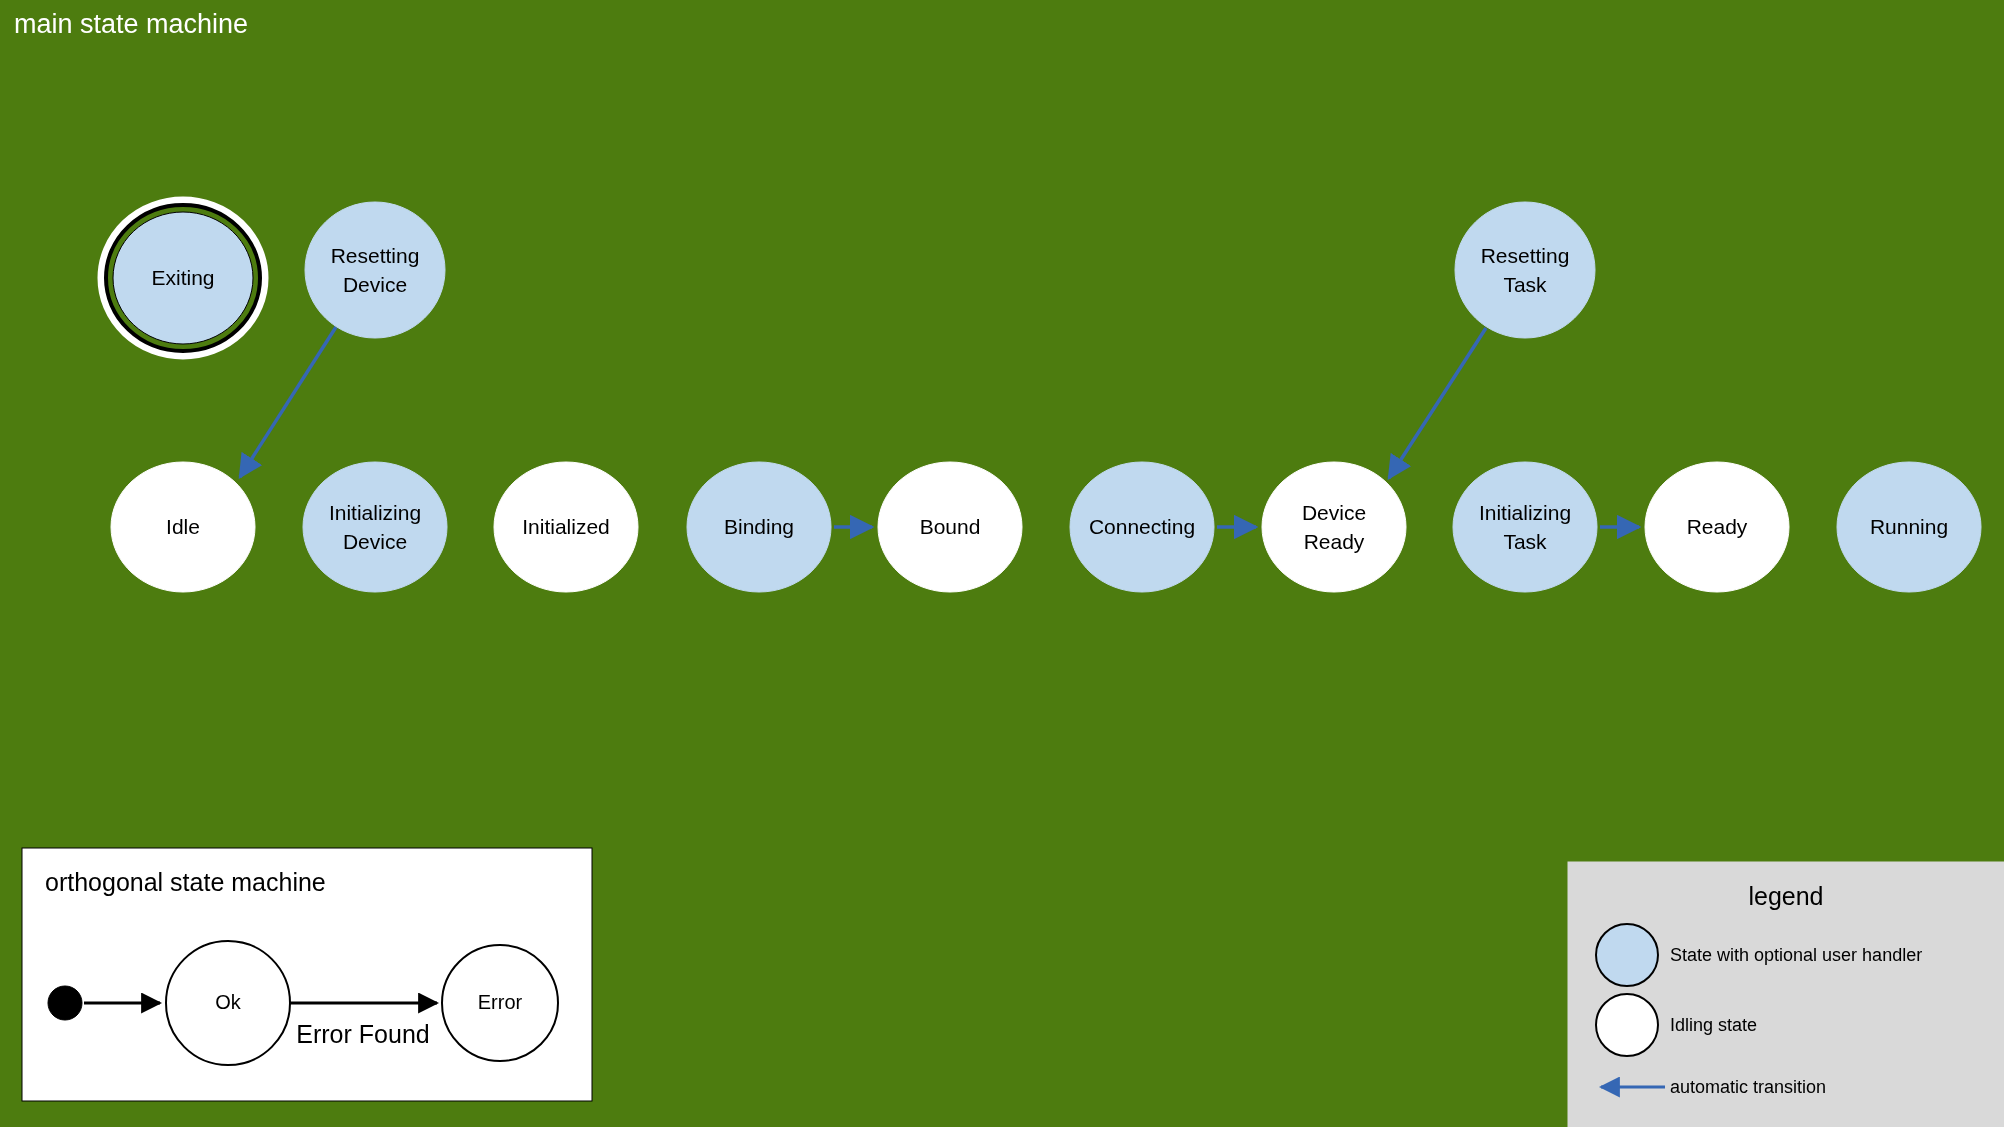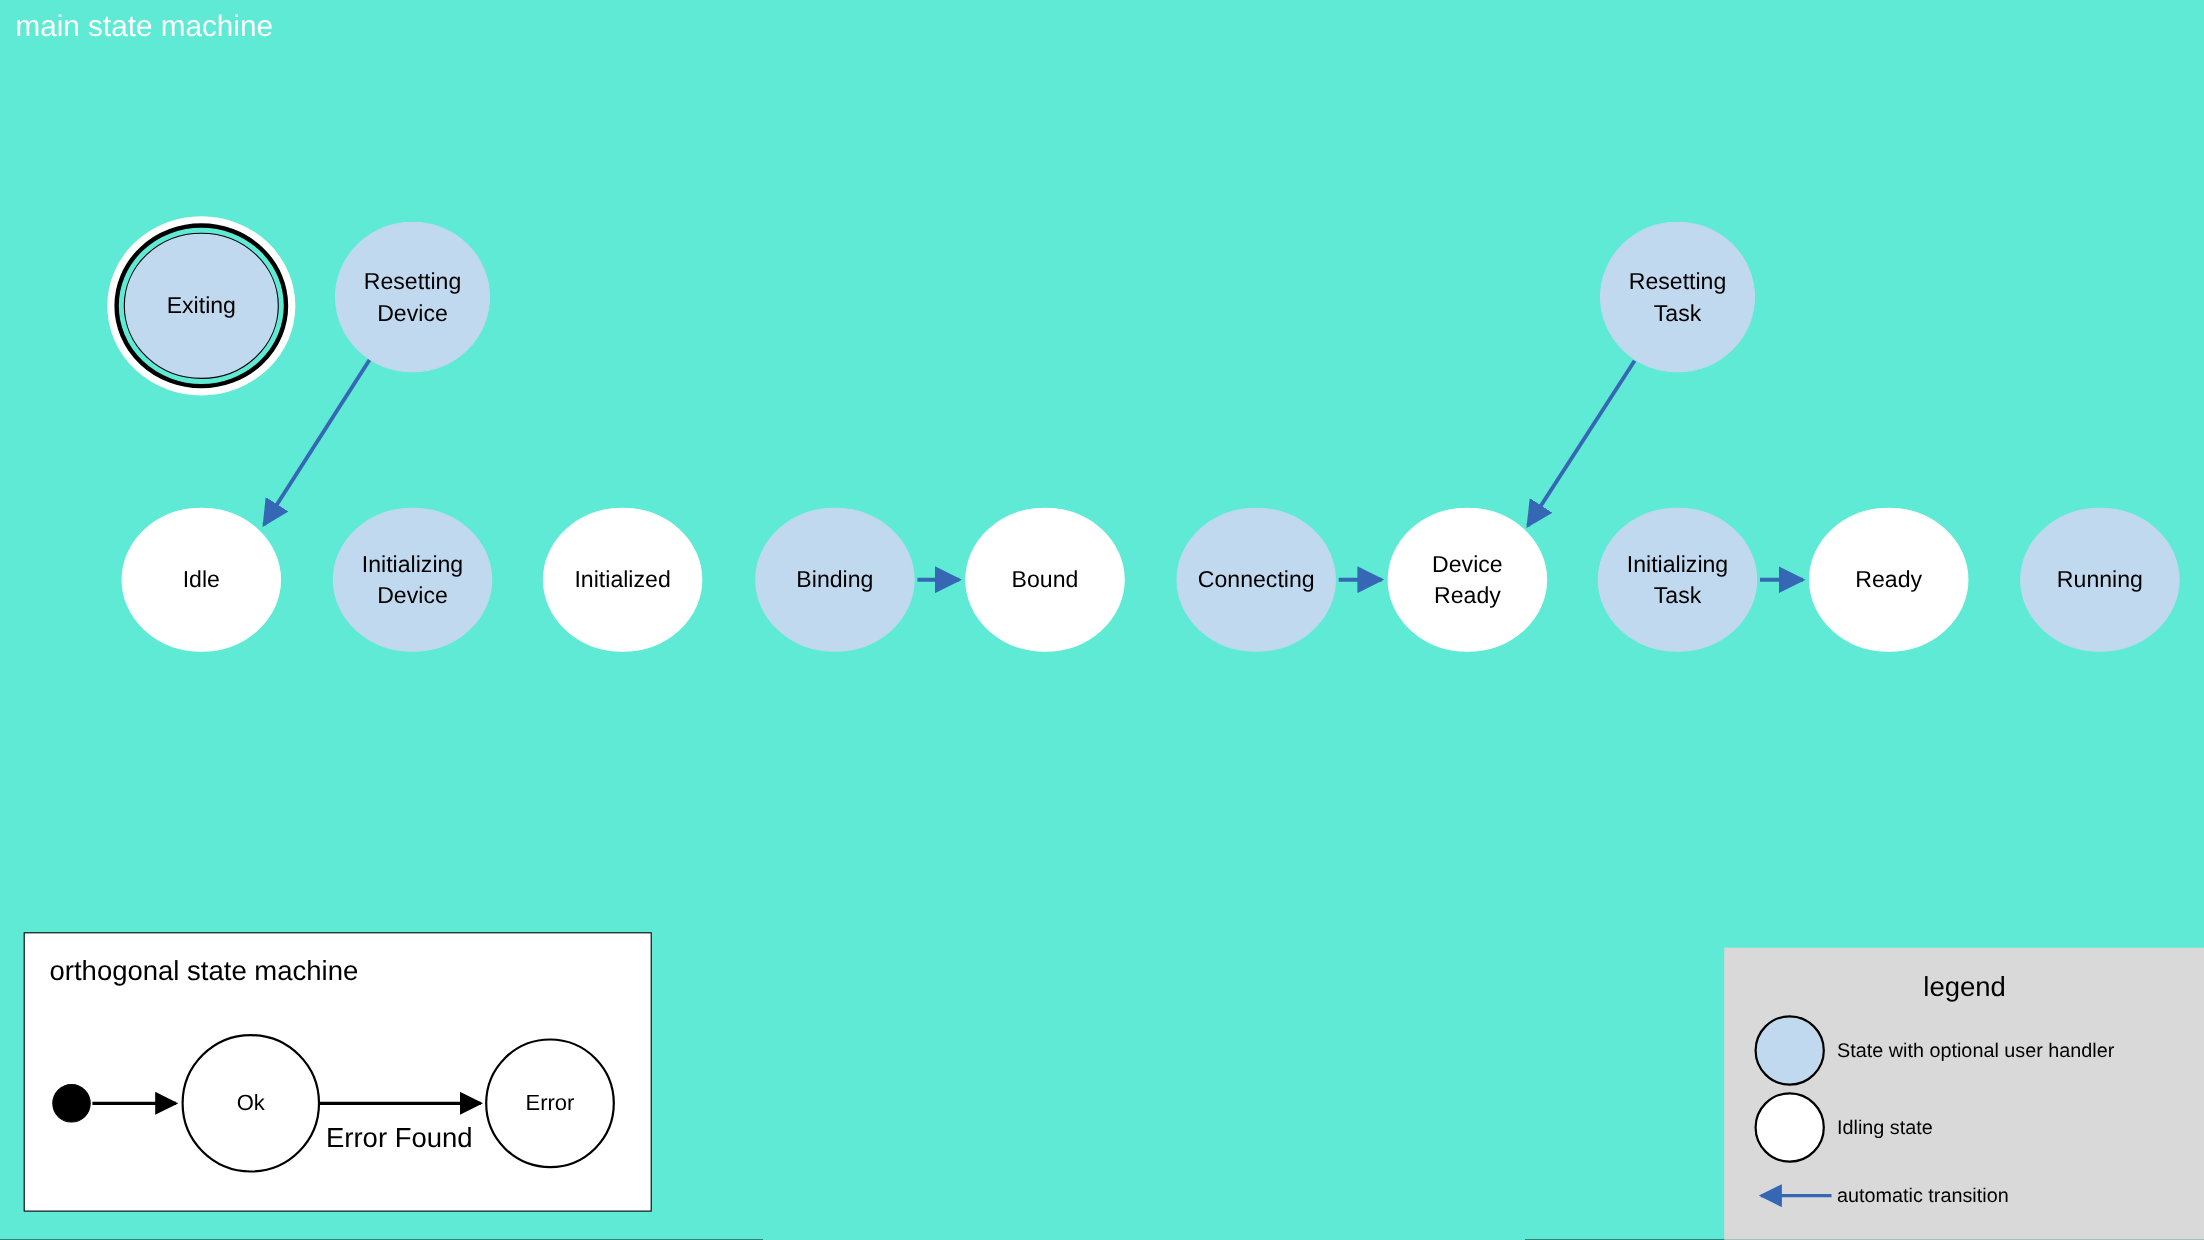--- a/index.html
+++ b/index.html
@@ -4,21 +4,21 @@
 <style>
   html, body {
     margin: 0;
     padding: 0;
     background: #000000;
   }
   #canvas {
     position: relative;
     width: 2004px;
     height: 1127px;
-    background: #5eead4;
+    background: #4d7c0f;
     overflow: hidden;
     font-family: "Liberation Sans", sans-serif;
   }
   #diagram-svg {
     position: absolute;
     left: 0;
     top: 0;
     width: 2004px;
     height: 1127px;
   }

